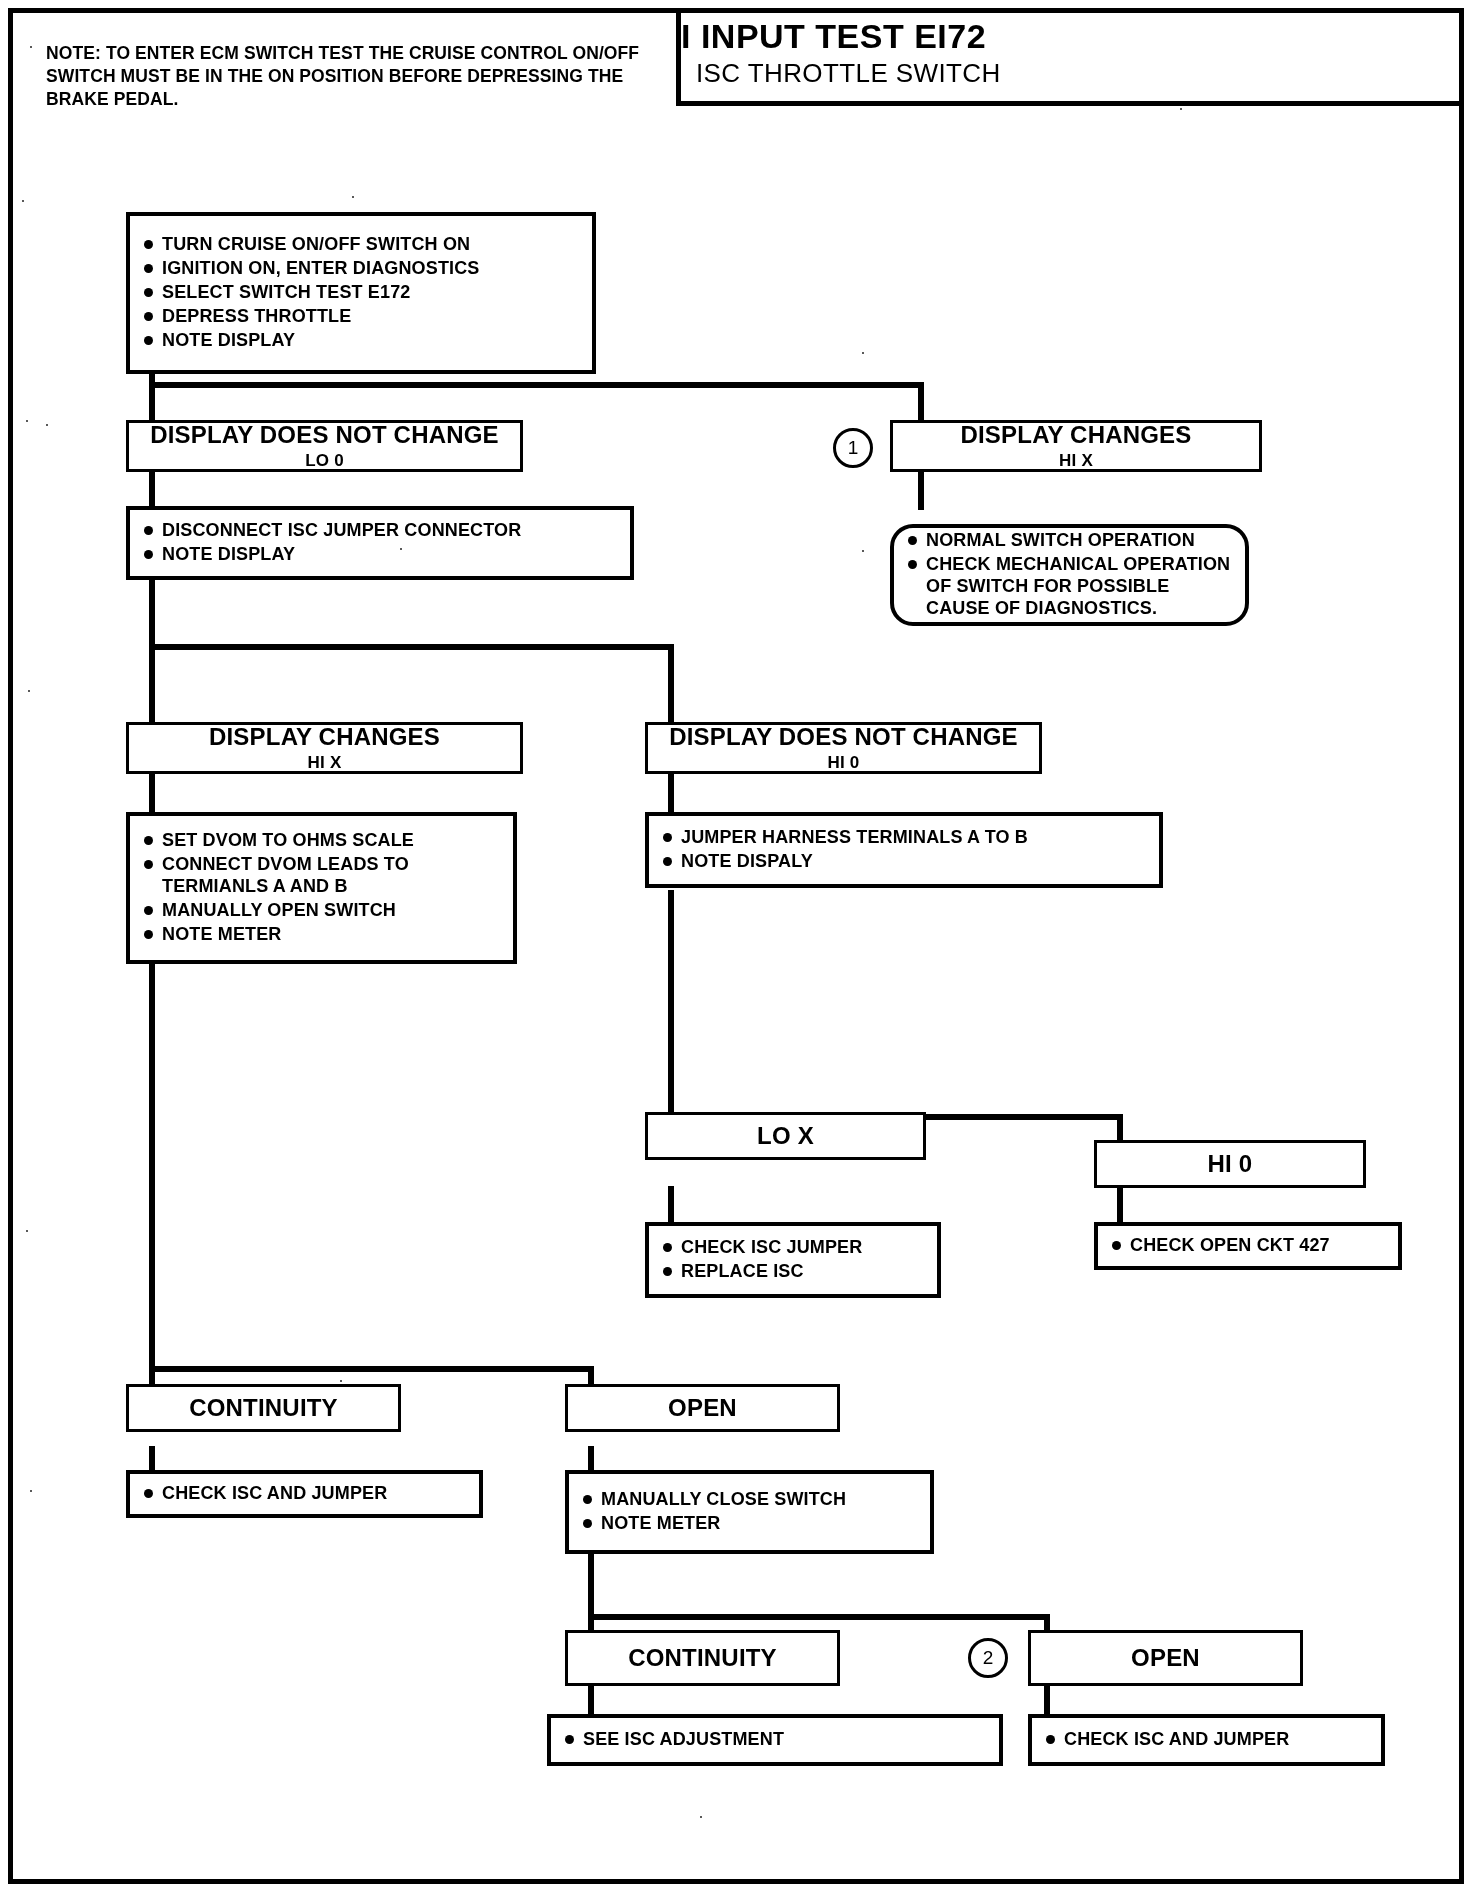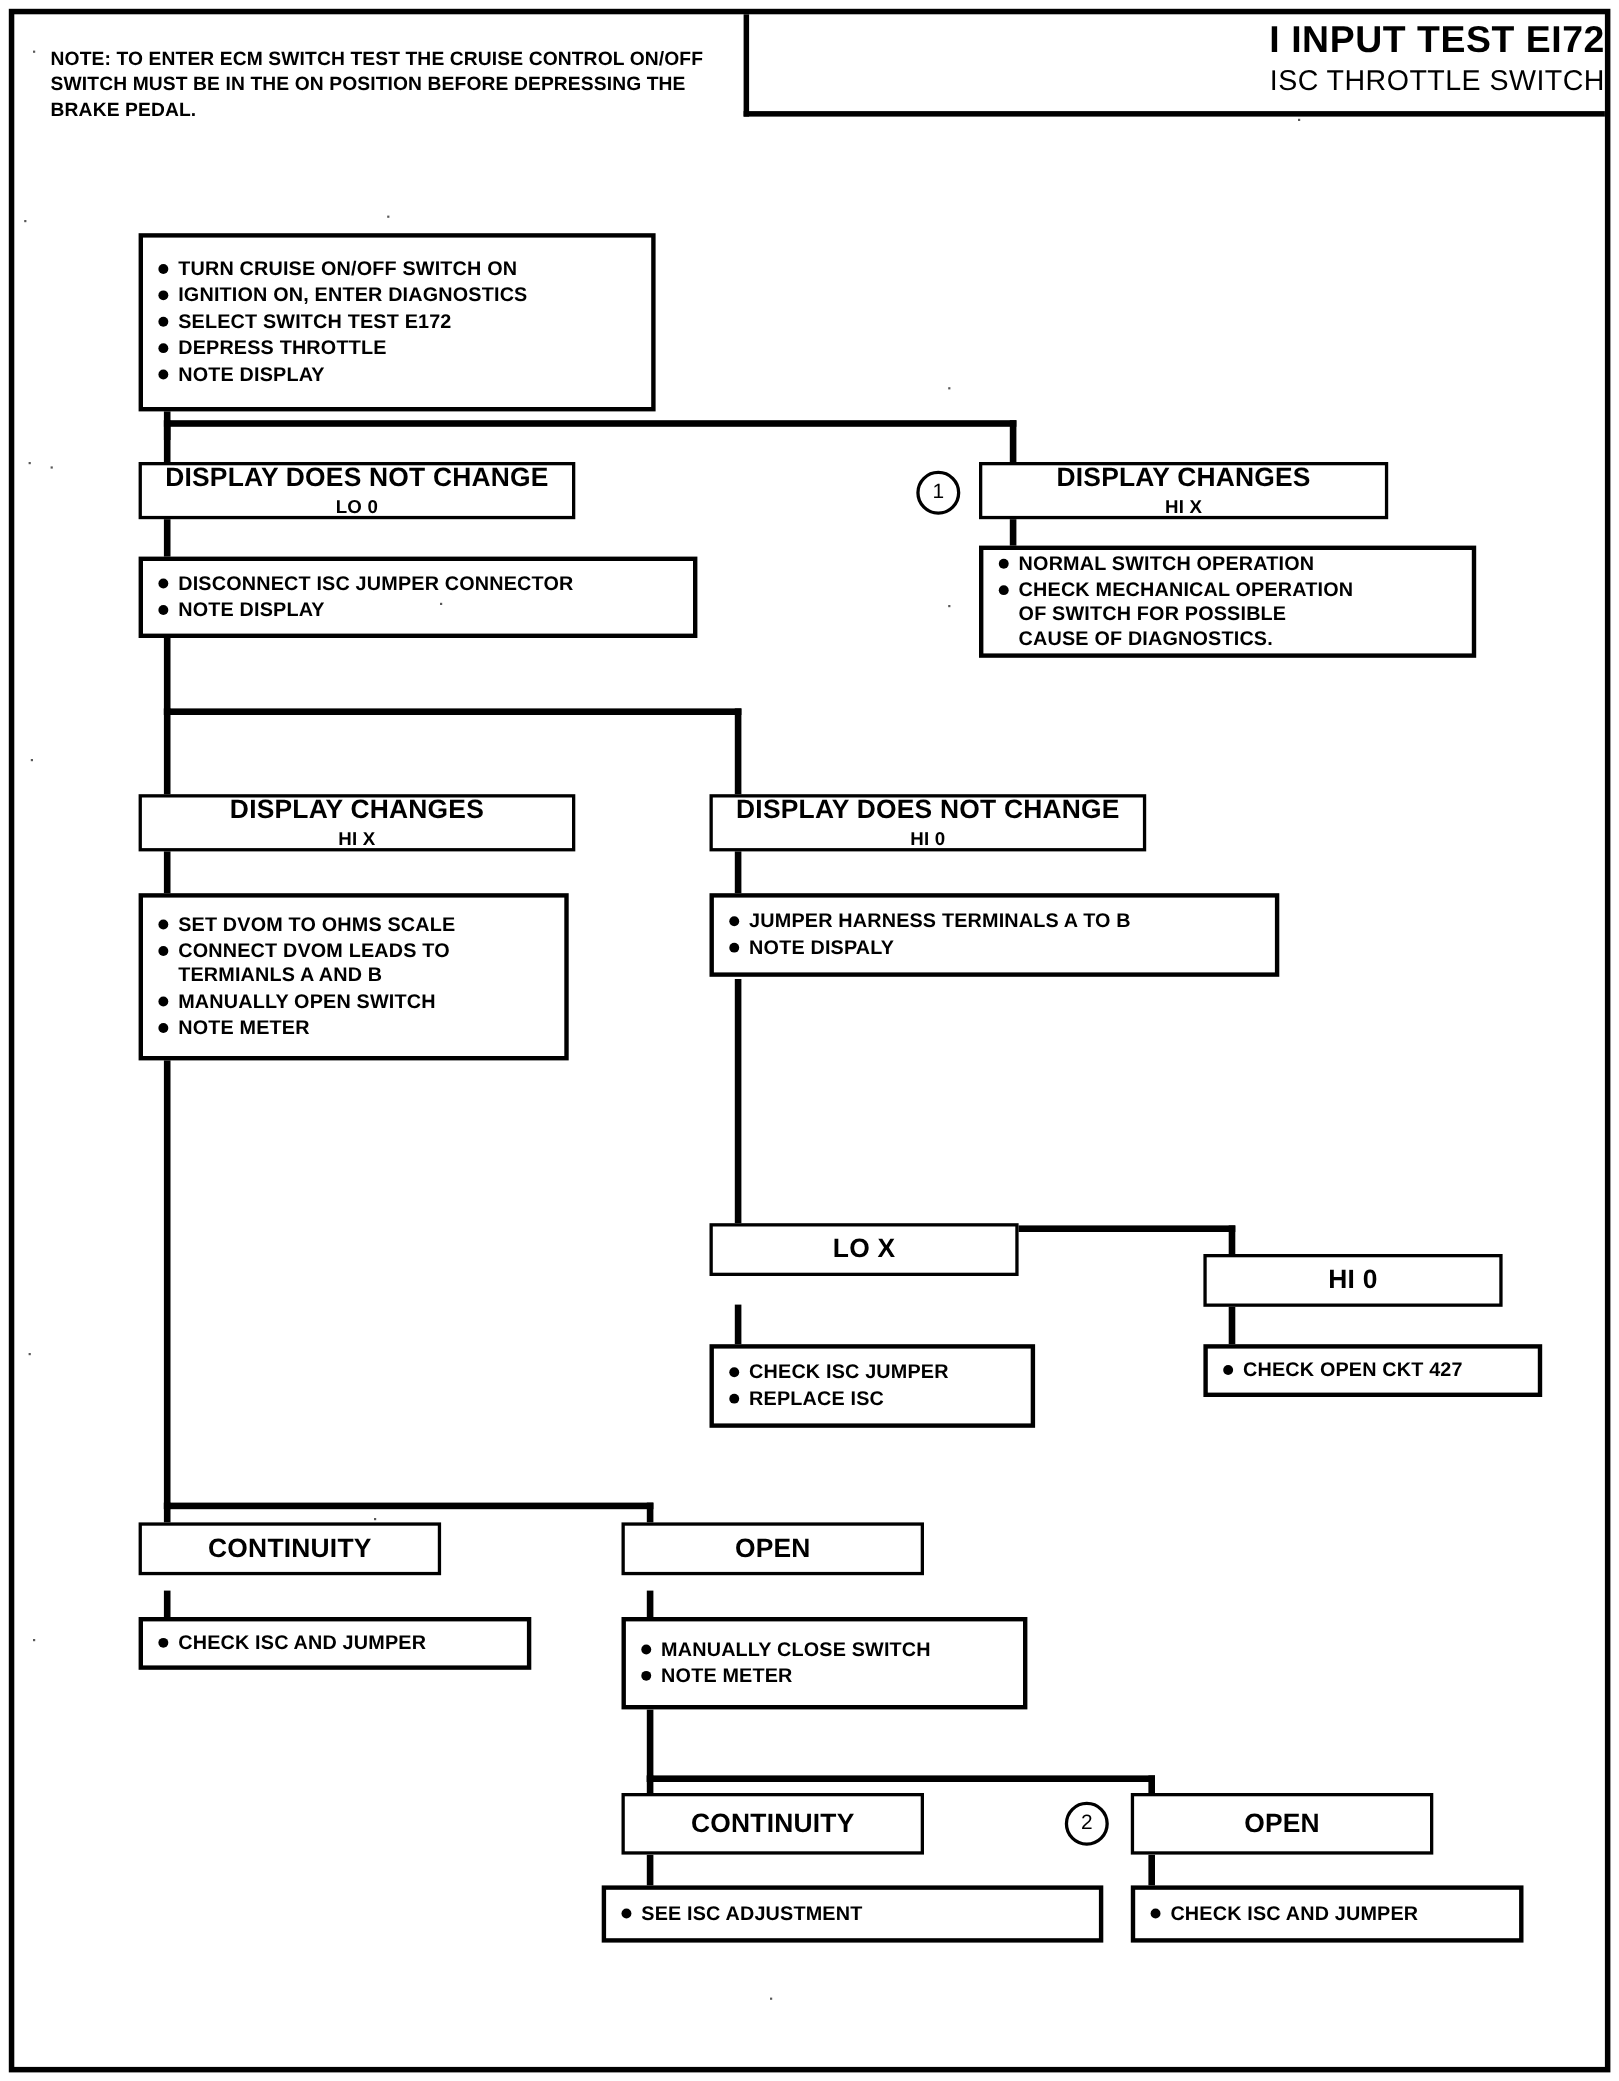--- a/index.html
+++ b/index.html
@@ -44,21 +44,21 @@
   }
   .title-box {
     position: absolute;
     left: 676px;
     top: 13px;
     width: 783px;
     height: 93px;
     border-left: 5px solid #000;
     border-bottom: 5px solid #000;
     box-sizing: border-box;
-    text-align: right;
+    text-align: left;
   }
   .title-main {
     font-size: 34px;
     font-weight: bold;
     letter-spacing: 0.5px;
     margin-top: 4px;
     white-space: nowrap;
   }
   .title-sub {
     font-size: 26px;
@@ -259,21 +259,21 @@
     <div class="bullet-row">
       <span class="bullet-dot"></span>
       <span class="bullet-text">DISCONNECT ISC JUMPER CONNECTOR</span>
     </div>
     <div class="bullet-row">
       <span class="bullet-dot"></span>
       <span class="bullet-text">NOTE DISPLAY</span>
     </div>
   </div>
 
-  <div class="box box-list heavy" style="left:890px; top:496px; width:452px; height:102px;">
+  <div class="box box-list heavy" style="left:890px; top:524px; width:359px; height:102px;border-radius:23px;">
     <div class="bullet-row">
       <span class="bullet-dot"></span>
       <span class="bullet-text">NORMAL SWITCH OPERATION</span>
     </div>
     <div class="bullet-row">
       <span class="bullet-dot"></span>
       <span class="bullet-text">
         <span class="cont">CHECK MECHANICAL OPERATION</span>
         <span class="cont">OF SWITCH  FOR POSSIBLE</span>
         <span class="cont">CAUSE OF DIAGNOSTICS.</span>

